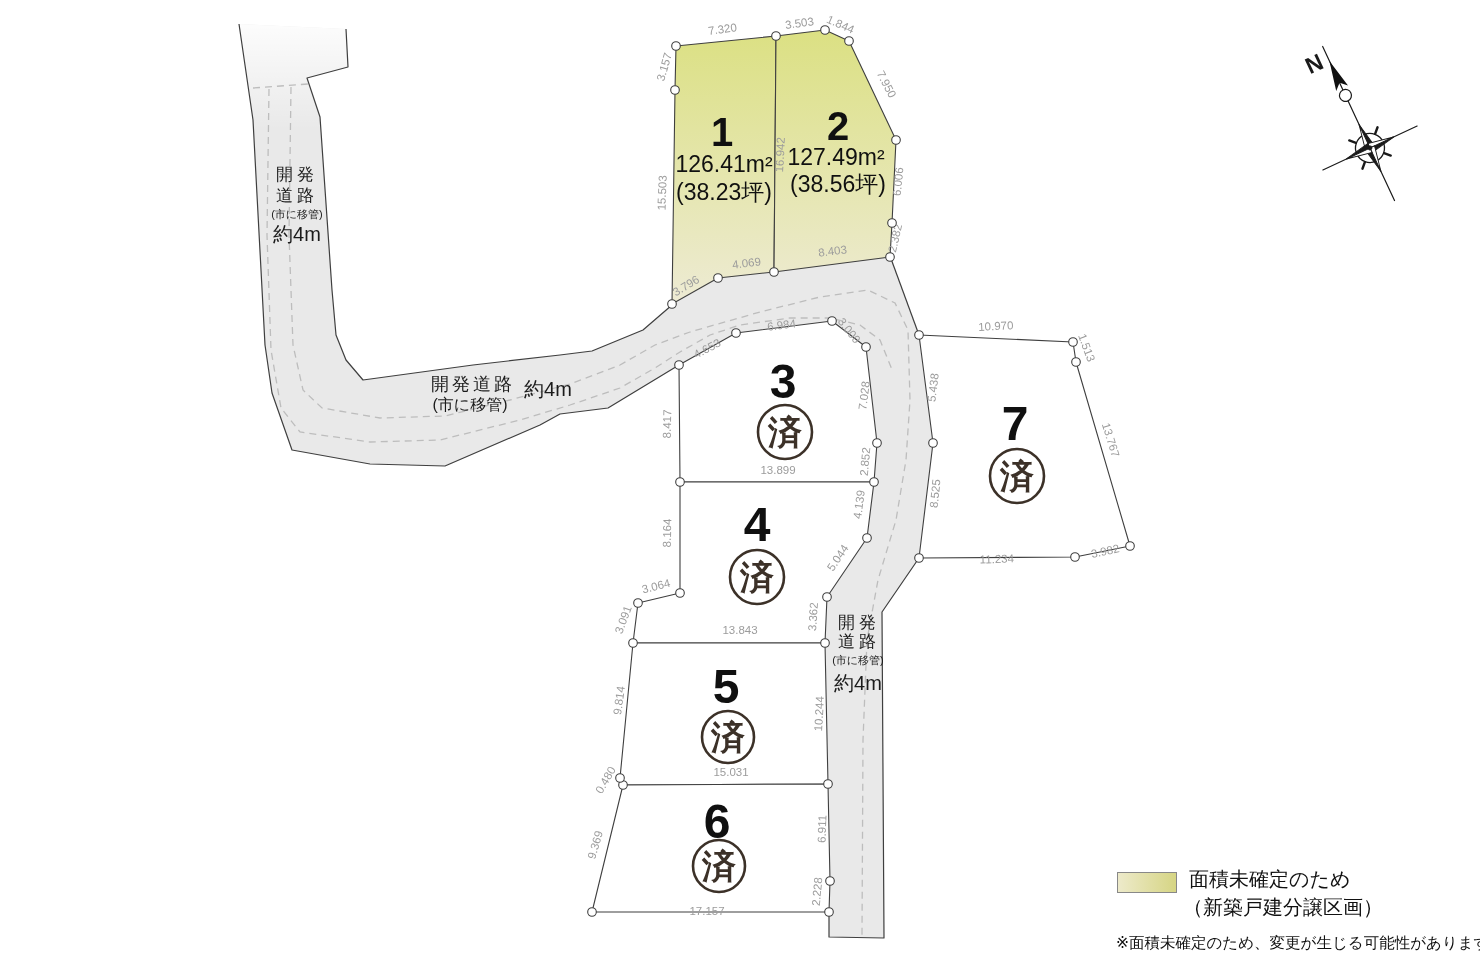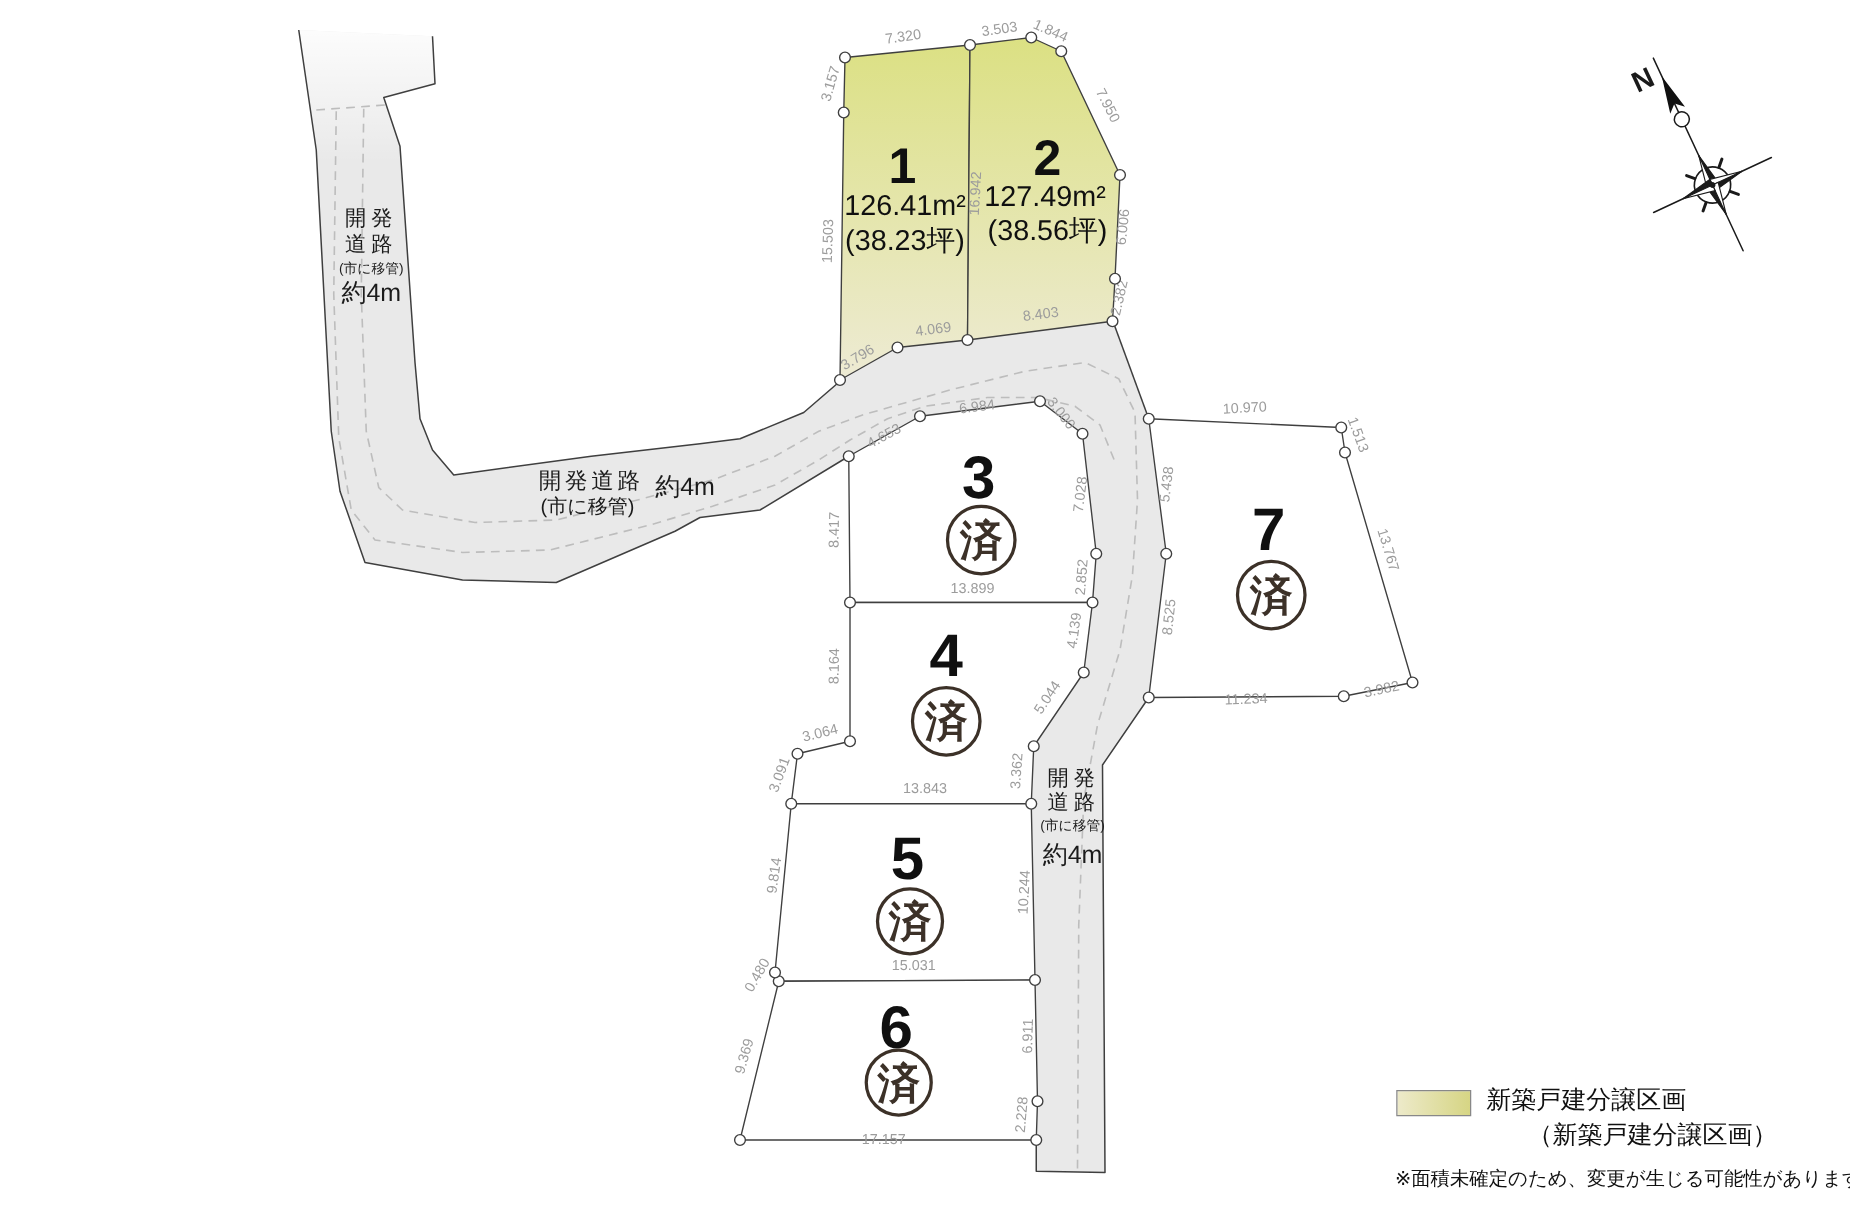--- a/index.html
+++ b/index.html
@@ -15,21 +15,21 @@
   .vert{fill:#ffffff;stroke:#3f3f3f;stroke-width:1.1;}
   .edge{fill:none;stroke:#3f3f3f;stroke-width:1.2;stroke-linejoin:round;}
   .dash{fill:none;stroke:#bdbdbd;stroke-width:1.3;stroke-dasharray:7 5;}
   .lot{stroke:#3f3f3f;stroke-width:1.1;stroke-linejoin:round;}
   .lot.white{fill:#ffffff;}
   .compass line,.compass circle{stroke:#1a1a1a;}
   #legend{position:absolute;left:1117px;top:866px;}
   #legend-swatch{position:absolute;left:0;top:6px;width:58px;height:19px;
       border:1px solid #888;background:linear-gradient(90deg,#edeaca,#d6d584);}
   #legend-line1{position:absolute;left:72px;top:0px;font-size:20px;color:#111;white-space:nowrap;}
-  #legend-line2{position:absolute;left:66px;top:28px;font-size:20px;color:#111;white-space:nowrap;margin-left:39px;}
+  #legend-line2{position:absolute;left:66px;top:28px;font-size:20px;color:#111;white-space:nowrap;}
   #area-note{position:absolute;left:1116px;top:933px;font-size:15.5px;color:#111;white-space:nowrap;}
 </style>
 </head>
 <body>
 
 
 
 <svg id="plan" width="1480" height="968" viewBox="0 0 1480 968">
   <defs>
     <linearGradient id="lotGrad" x1="0" y1="25" x2="0" y2="310" gradientUnits="userSpaceOnUse">
@@ -222,19 +222,19 @@
         <path d="M-26,0 L0,5 L0,0 Z" fill="#fff"></path>
     </g>
     <circle r="1.8" fill="#1a1a1a" stroke="none"></circle>
     <text x="-15" y="-92" text-anchor="middle" font-size="23" font-weight="bold" fill="#1a1a1a" stroke="none">N</text>
   </g>
 </svg>
 
 
 <div id="legend">
   <div id="legend-swatch"></div>
-  <div id="legend-line1">新築戸建分譲区画</div>
+  <div id="legend-line1">面積未確定のため</div>
   <div id="legend-line2">（新築戸建分譲区画）</div>
 </div>
 <div id="area-note">※面積未確定のため、変更が生じる可能性があります。</div>
 
 
 
 
 </body></html>

